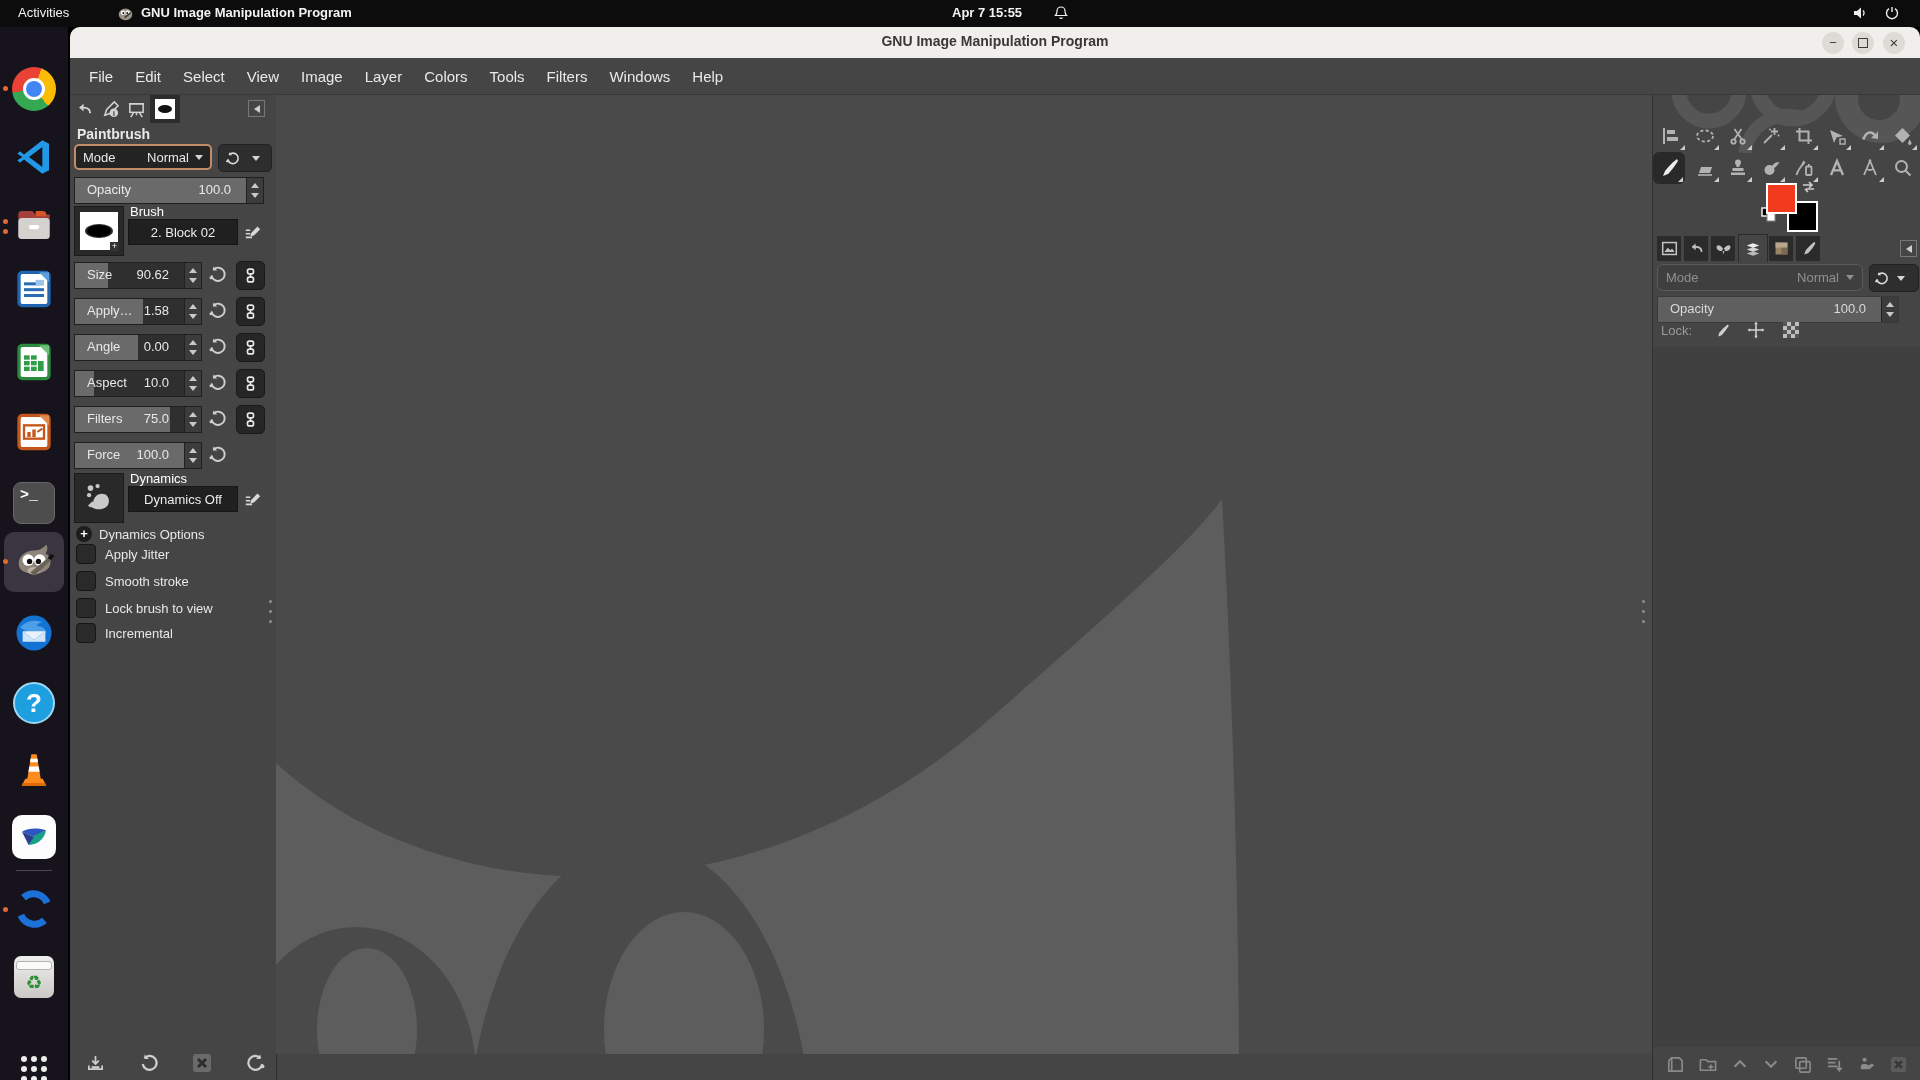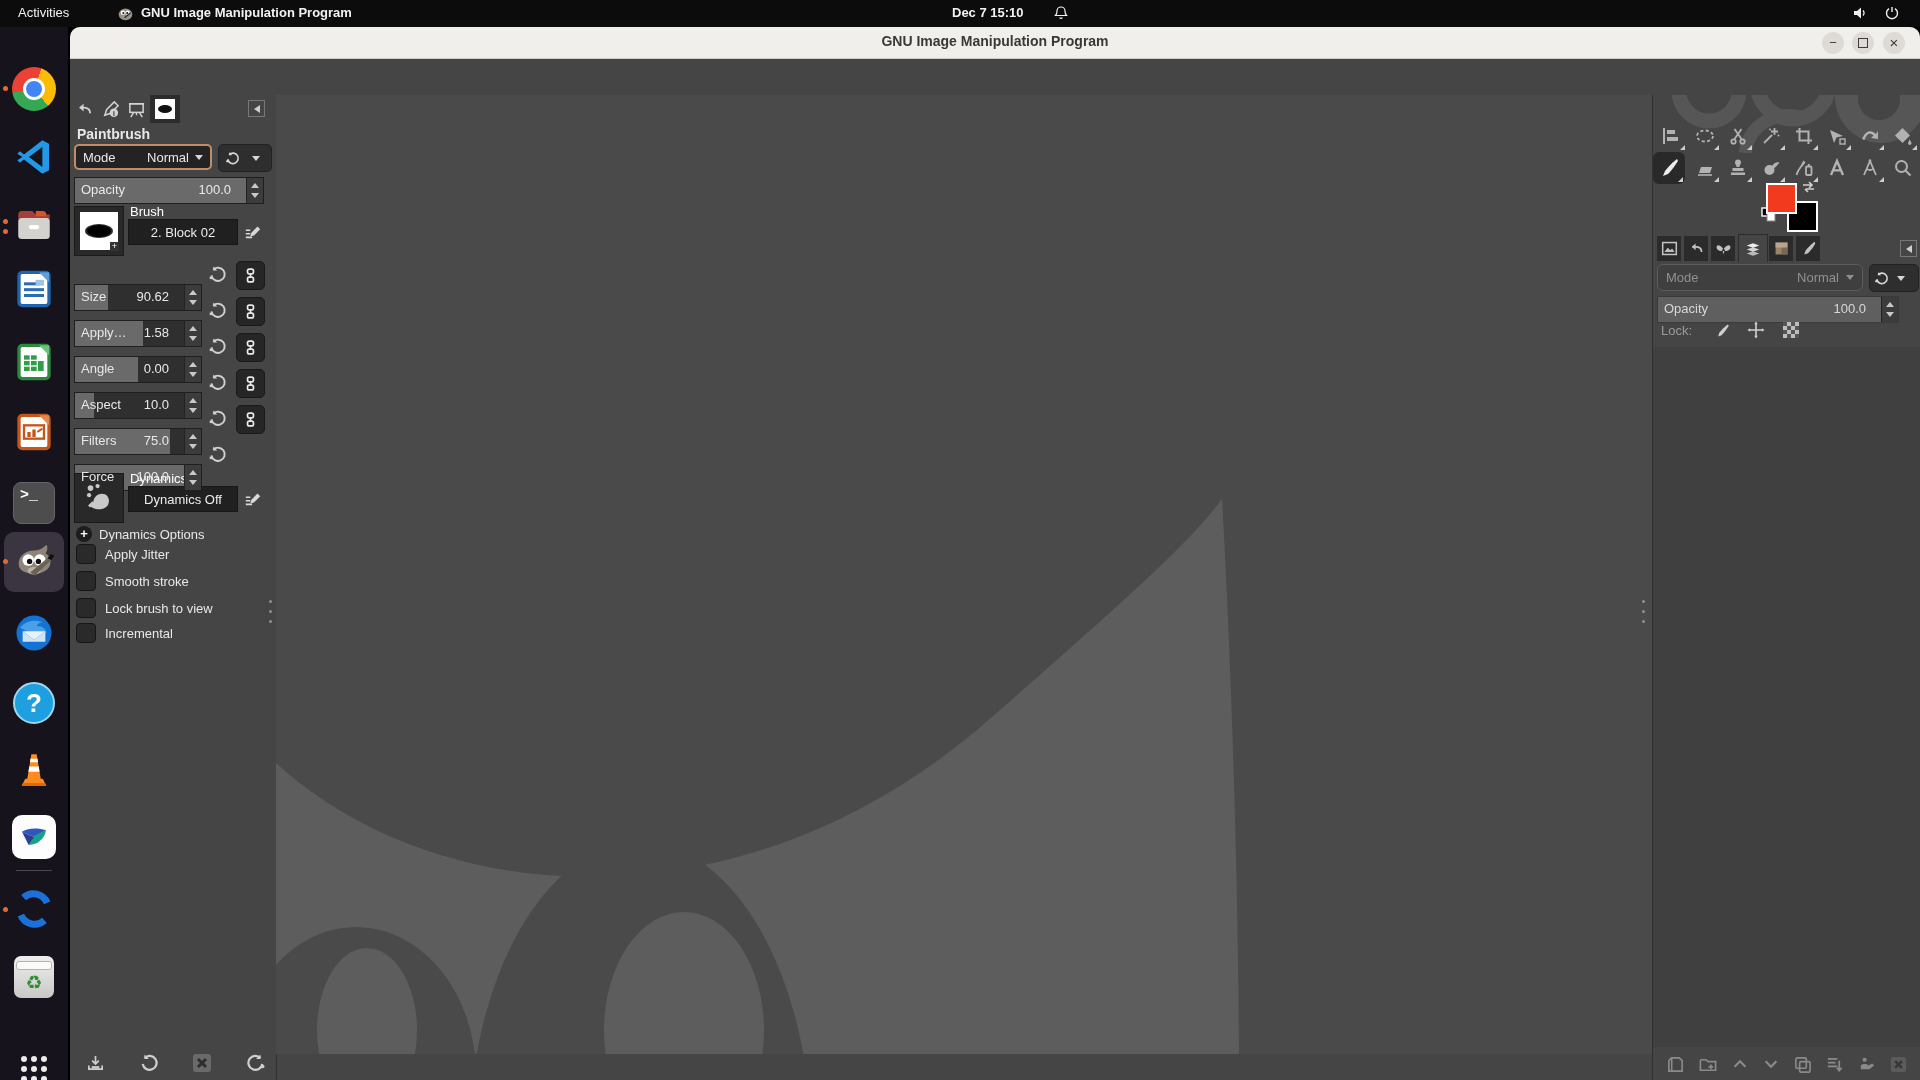--- a/index.html
+++ b/index.html
@@ -53,28 +53,28 @@
            border:2px solid #c08d68;border-radius:5px;display:flex;align-items:center;padding:0 7px;box-sizing:border-box;}
   .modebox .lab{flex:0 0 auto;}
   .modebox .val{margin-left:auto;padding-right:6px;}
   .resetgroup{position:absolute;top:49px;height:26px;background:#2e2e2e;border:1px solid #222;
               border-radius:5px;display:flex;align-items:center;}
   .resetgroup .seg{padding:0 6px;display:flex;align-items:center;}
   .chev-down{width:0;height:0;border-left:4.5px solid transparent;border-right:4.5px solid transparent;border-top:5.5px solid #d6d6d6;}
   
   .sslider{position:absolute;height:25px;background:#2f2f2f;border:1px solid #1f1f1f;overflow:hidden;}
   .sfill{position:absolute;left:0;top:0;bottom:0;background:#6a6a6a;}
-  .slab{position:absolute;left:6px;top:4px;z-index:2;}
+  .slab{position:absolute;left:12px;top:4px;z-index:2;}
   .sval{position:absolute;right:32px;top:4px;z-index:2;}
   .spin{position:absolute;right:0;top:0;bottom:0;width:16px;background:#3c3c3c;border-left:1px solid #222;
         display:flex;flex-direction:column;align-items:center;justify-content:space-evenly;z-index:2;}
   .cu{width:0;height:0;border-left:4px solid transparent;border-right:4px solid transparent;border-bottom:5px solid #c9c9c9;}
   .cd{width:0;height:0;border-left:4px solid transparent;border-right:4px solid transparent;border-top:5px solid #c9c9c9;}
   .srow{position:absolute;left:0;width:206px;height:26px;}
-  .srow .sslider{left:4px;width:126px;margin-top:22px;}
+  .srow .sslider{left:4px;width:126px;}
   .resbtn{position:absolute;left:138px;top:3px;width:20px;height:20px;}
   .linkbtn{position:absolute;left:166px;top:-1px;width:27px;height:27px;background:#262626;
            border:1px solid #191919;border-radius:5px;display:flex;align-items:center;justify-content:center;}
   
   .thumbframe{position:absolute;left:4px;width:48px;height:48px;background:#292929;border:1px solid #1a1a1a;
               display:flex;align-items:center;justify-content:center;}
   .chooser-label{position:absolute;left:60px;color:#ffffff;}
   .chooser-field{position:absolute;left:58px;width:108px;height:24px;background:#202020;border:1px solid #171717;
                  color:#ececec;display:flex;align-items:center;justify-content:center;}
   .editbtn{position:absolute;left:172px;width:22px;height:22px;display:flex;align-items:center;justify-content:center;}
@@ -119,21 +119,21 @@
       <svg width="17" height="17" viewBox="0 0 20 20">
           <ellipse cx="10" cy="11" rx="8" ry="7" fill="#9a9287"></ellipse>
           <circle cx="7" cy="9" r="2.6" fill="#fff"></circle>
           <circle cx="12.5" cy="9" r="2.6" fill="#fff"></circle>
           <circle cx="7.5" cy="9.5" r="1.2" fill="#111"></circle>
           <circle cx="12" cy="9.5" r="1.2" fill="#111"></circle>
           <path d="M9 15l7-6" stroke="#2d2d2d" stroke-width="1.6"></path>
         </svg>
     </span>
     <span class="appname">GNU Image Manipulation Program</span>
-    <span class="clock">Dec 7 15:10</span>
+    <span class="clock">Apr 7 15:55</span>
     <span class="bell">
       <svg width="16" height="16" viewBox="0 0 16 16" fill="none" stroke="#f2f2f2" stroke-width="1.2">
           <path d="M8 2a4 4 0 0 1 4 4c0 3 1 4 1.5 4.5H2.5C3 10 4 9 4 6a4 4 0 0 1 4-4z"></path>
           <path d="M6.7 12.5a1.4 1.4 0 0 0 2.6 0"></path>
         </svg>
     </span>
     <span class="vol">
       <svg width="17" height="16" viewBox="0 0 17 16" fill="#eee">
           <path d="M2 6h3l4-3.5v11L5 10H2z"></path>
           <path d="M11 5.5a3.5 3.5 0 0 1 0 5" stroke="#eee" stroke-width="1.3" fill="none"></path>
@@ -282,20 +282,33 @@
   </div>
 
   <div id="window">
     <div id="titlebar">
       <div class="title">GNU Image Manipulation Program</div>
       <div class="wbtn" style="left:1752px">−</div>
       <div class="wbtn max" style="left:1782px"><i></i></div>
       <div class="wbtn" style="left:1813px;font-size:15px">×</div>
     </div>
 
+    <div id="menubar">
+      <span>File</span>
+      <span>Edit</span>
+      <span>Select</span>
+      <span>View</span>
+      <span>Image</span>
+      <span>Layer</span>
+      <span>Colors</span>
+      <span>Tools</span>
+      <span>Filters</span>
+      <span>Windows</span>
+      <span>Help</span>
+    </div>
 
     <div id="toolopts">
       <div class="ltabs">
         <div class="ltab" style="left:2px">
           <svg width="19" height="19" viewBox="0 0 20 20" fill="none" stroke="#d2d2d2" stroke-width="2">
               <path d="M16 14c0-4-3-6-7-6H5"></path>
               <path d="M9 4L4.5 8 9 12" fill="#d2d2d2" stroke="none"></path>
             </svg>
         </div>
         <div class="ltab" style="left:28px">

